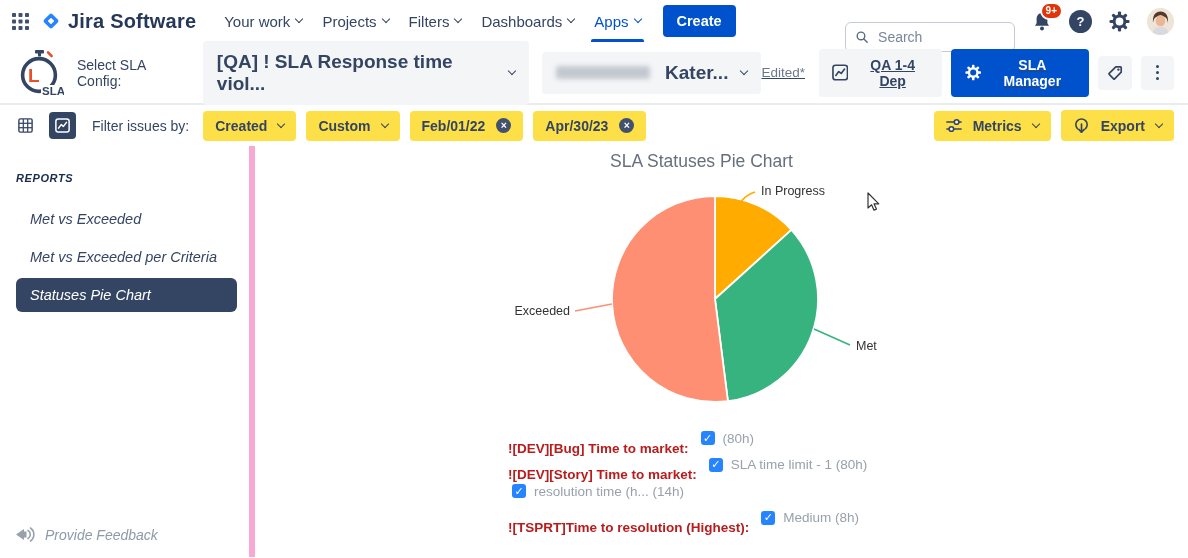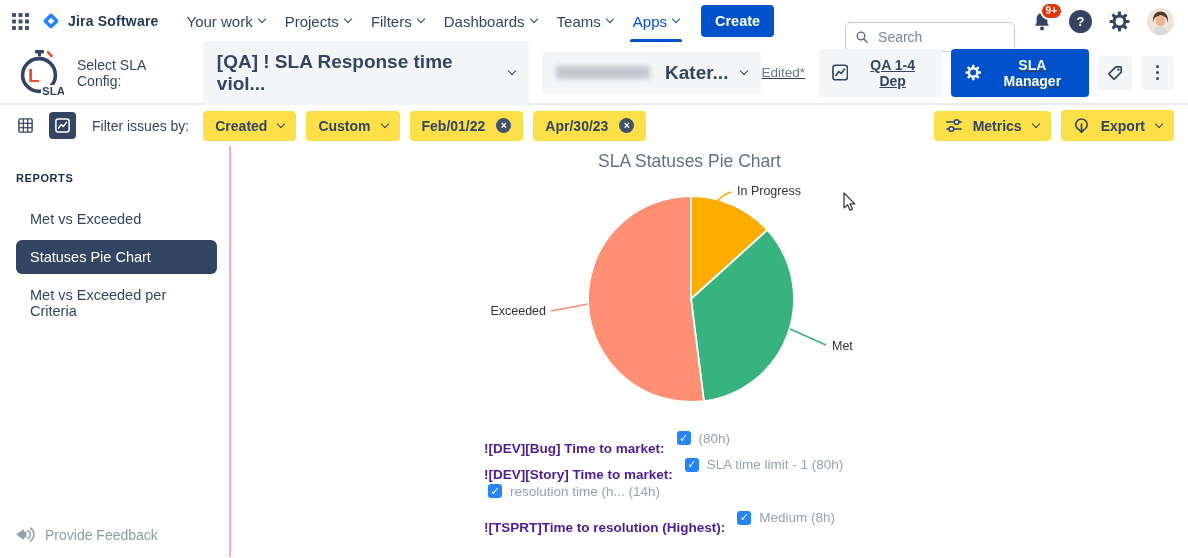--- a/index.html
+++ b/index.html
@@ -8,21 +8,21 @@
     width:1188px; height:558px; overflow:hidden; background:#fff;
     font-family:"Liberation Sans", sans-serif; color:#344563; position:relative;
   }
   svg { display:block; }
 
   
   .topnav { height:42px; display:flex; align-items:center; justify-content:space-between; padding:0 14px 0 12px; background:#fff; }
   .nav-left { display:flex; align-items:center; height:42px; }
   .app-grid { margin-right:12px; cursor:pointer; }
   .logo { display:flex; align-items:center; gap:7px; margin-right:18px; cursor:pointer; }
-  .logo-text { font-size:14px; font-weight:600; color:#253858; letter-spacing:.2px; }
+  .logo-text { font-size:20px; font-weight:600; color:#253858; letter-spacing:.2px; }
   .nav-item { display:flex; align-items:center; gap:6px; padding:0 10px; height:42px; font-size:15px; font-weight:500; color:#344563; cursor:pointer; position:relative; }
   .nav-item.active { color:#0052CC; }
   .nav-item.active::after { content:""; position:absolute; left:7px; right:7px; bottom:0; height:3px; background:#0052CC; border-radius:2px 2px 0 0; }
   .chev { width:6px; height:6px; border-right:1.7px solid currentColor; border-bottom:1.7px solid currentColor; transform:rotate(45deg); display:inline-block; margin-top:-4px; }
   .create-btn { background:#0052CC; color:#fff; border:none; border-radius:4px; padding:8px 14px; font-size:14.5px; font-weight:600; margin-left:12px; cursor:pointer; font-family:inherit; }
   .nav-right { display:flex; align-items:center; gap:17px; }
   .search-box { display:flex; align-items:center; gap:8px; border:1.5px solid #C4CBD6; border-radius:6px; height:30px; width:170px; padding:0 10px; background:#fff;margin-top:32px; }
   .search-box input { border:none; outline:none; font-size:14px; width:100%; color:#344563; font-family:inherit; background:transparent; }
   .search-box input::placeholder { color:#7A869A; }
   .bell-wrap { position:relative; cursor:pointer; }
@@ -49,33 +49,33 @@
   .flt-left { display:flex; align-items:center; gap:10px; }
   .flt-right { display:flex; align-items:center; gap:10px; }
   .toggle-btn { width:27px; height:27px; border-radius:4px; display:flex; align-items:center; justify-content:center; cursor:pointer; background:transparent; border:none; }
   .toggle-btn.active { background:#344563; }
   .flt-label { font-size:14px; color:#344563; margin:0 4px 0 6px; }
   .chip { background:#fde047; border-radius:4px; padding:7px 12px; font-size:14px; font-weight:600; color:#344563; display:flex; align-items:center; gap:11px; cursor:pointer; }
   .x-circle { width:15px; height:15px; border-radius:50%; background:#42526E; color:#fff; font-size:10.5px; line-height:1; display:flex; align-items:center; justify-content:center; font-weight:700; cursor:pointer; }
 
   
   .content { display:flex; height:411px; position:relative; }
-  .sidebar { width:231px; border-right:2px solid #f9a8d4; padding:26px 12px 0 16px; position:relative; flex-shrink:0; }
+  .sidebar { width:255px; border-right:6px solid #f9a8d4; padding:26px 12px 0 16px; position:relative; flex-shrink:0;font-style:italic; }
   .reports-h { font-size:11px; font-weight:700; color:#172B4D; letter-spacing:.6px; margin-bottom:18px; }
   .side-item { font-size:14.5px; color:#344563; padding:9px 14px; border-radius:6px; margin-bottom:4px; cursor:pointer; }
   .side-item.active { background:#344563; color:#fff; }
   .feedback { position:absolute; bottom:13px; left:14px; display:flex; align-items:center; gap:10px; color:#8F99A8; font-size:14px; cursor:pointer; }
 
   .main { flex:1; position:relative; }
   .chart-title { position:absolute; top:5px; left:0; width:100%; text-align:center; transform:translateX(-20px); font-size:17.5px; color:#66707C; }
   .pie-svg { position:absolute; left:229px; top:23px; }
   .pie-label { font-size:12.5px; fill:#333; font-family:"Liberation Sans",sans-serif; }
   .criteria { position:absolute; left:253px; top:284px; display:flex; flex-direction:column; gap:10.5px; }
   .crit-row { display:flex; align-items:center; gap:8px; height:16px; }
-  .crit-label { font-size:13.5px; font-weight:700; color:#4c1d95;margin-top:20px; }
+  .crit-label { font-size:13.5px; font-weight:700; color:#b91c1c;margin-top:20px; }
   .cb { width:14px; height:14px; background:#2684FF; border-radius:3px; color:#fff; font-size:11px; line-height:1; display:flex; align-items:center; justify-content:center; margin-left:4px; cursor:pointer; }
   .crit-val { font-size:13.5px; color:#98A1AC; }
   .cursor { position:absolute; left:612px; top:46px; pointer-events:none; }
 </style>
 </head>
 <body>
 
 <header class="topnav">
   <div class="nav-left">
     <span class="app-grid">
@@ -107,24 +107,20 @@
     <span class="nav-item">
         <span>Projects</span>
         <i class="chev"></i>
       </span>
     <span class="nav-item">
         <span>Filters</span>
         <i class="chev"></i>
       </span>
     <span class="nav-item">
         <span>Dashboards</span>
-        <i class="chev"></i>
-      </span>
-    <span class="nav-item">
-        <span>Teams</span>
         <i class="chev"></i>
       </span>
     <span class="nav-item active">
         <span>Apps</span>
         <i class="chev"></i>
       </span>
     <button class="create-btn">Create</button>
   </div>
   <div class="nav-right">
     <div class="search-box">
@@ -288,22 +284,22 @@
       <span>Export</span>
         <i class="chev"></i>
     </div>
   </div>
 </div>
 
 <div class="content">
   <aside class="sidebar">
     <div class="reports-h">REPORTS</div>
     <div class="side-item">Met vs Exceeded</div>
+    <div class="side-item">Met vs Exceeded per Criteria</div>
     <div class="side-item active">Statuses Pie Chart</div>
-    <div class="side-item">Met vs Exceeded per Criteria</div>
     <div class="feedback">
       <svg width="21" height="19" viewBox="0 0 21 19">
         <polygon points="2,9.5 10,4 10,15" fill="#98A1AC"></polygon>
         <rect x="9.5" y="6.5" width="3" height="6" fill="#98A1AC"></rect>
         <path d="M14 5.5 A 4.6 4.6 0 0 1 14 13.5" fill="none" stroke="#98A1AC" stroke-width="1.6" stroke-linecap="round"></path>
         <path d="M16.5 3 A 8 8 0 0 1 16.5 16" fill="none" stroke="#98A1AC" stroke-width="1.6" stroke-linecap="round"></path>
       </svg>
       <span>Provide Feedback</span>
     </div>
   </aside>

